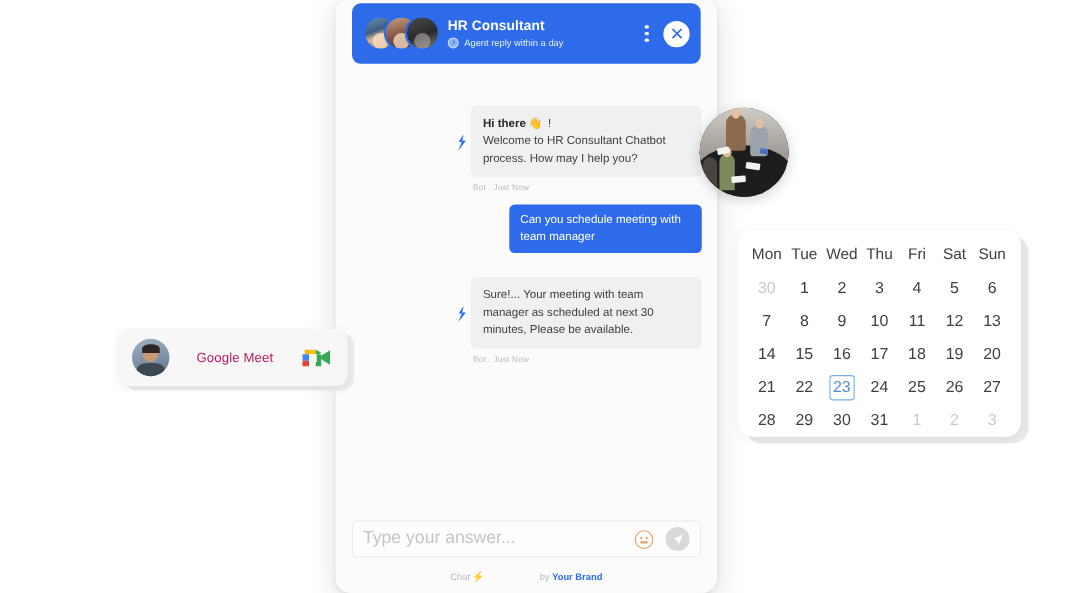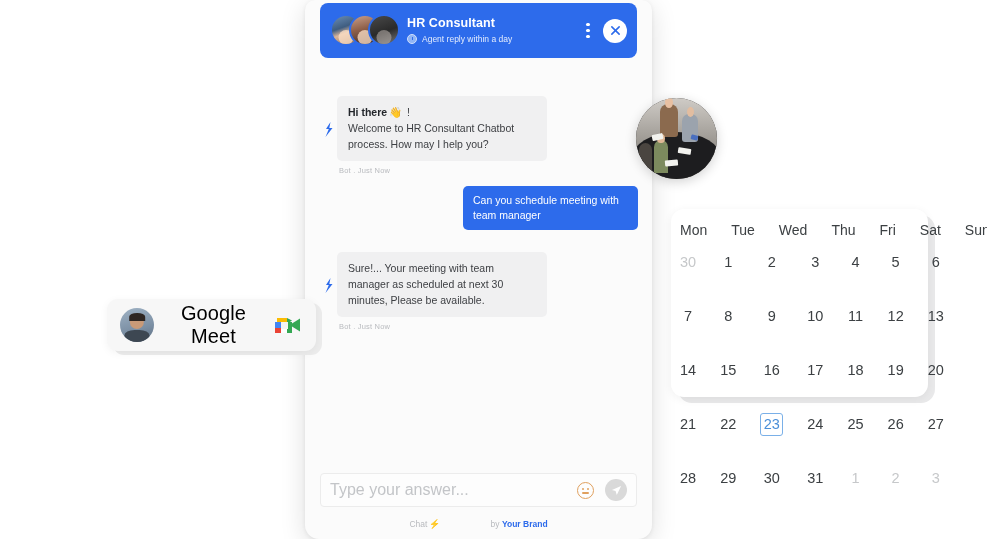--- a/index.html
+++ b/index.html
@@ -51,21 +51,21 @@
   .dots{ width:4px; display:flex; flex-direction:column; gap:3px; align-items:center; cursor:pointer;}
   .dots i{ width:3.2px; height:3.2px; background:#fff; border-radius:50%; display:block;}
   .close-btn{
     width:24px; height:24px; border-radius:50%; background:#fff;
     display:flex; align-items:center; justify-content:center; cursor:pointer;
   }
   .close-btn svg{ width:11px; height:11px; }
 
   
   .msgs{ position:absolute; left:0; top:62px; width:347px; bottom:72px; padding:10px 14px 0 14px; }
-  .row{ display:flex; margin-bottom:4px; }
+  .row{ display:flex; margin-bottom:4px;justify-content:flex-end; }
   .row.right{ justify-content:flex-end; }
   .row.left{ align-items:flex-start; }
 
   .bot-ico{ width:18px; flex:0 0 18px; display:flex; align-items:center; justify-content:center;
             margin-top:26px; }
   .bot-ico svg{ width:13px; height:15px; }
 
   .bub-user{
     background:#2d6beb; color:#fff; font-size:10.5px; line-height:1.42;
     border-radius:5px; padding:7px 10px; max-width:175px;
@@ -136,21 +136,21 @@
   .cal-shadow{
     position:absolute; left:678px; top:215px; width:257px; height:188px;
     background:#e9e9ea; border-radius:14px;
   }
   .calendar{
     position:absolute; left:671px; top:209px; width:257px; height:188px;
     background:#fff; border-radius:13px;
     box-shadow:0 2px 10px rgba(0,0,0,.06);
     padding:13px 9px 10px 9px;
   }
-  .cal-grid{ display:grid; grid-template-columns:repeat(7,1fr);gap:24px; }
+  .cal-grid{ display:grid; grid-template-columns:repeat(7,1fr); }
   .cal-dow{
     text-align:center; font-size:14px; color:#3c4043; padding-bottom:9px;
     font-family:"Liberation Sans", sans-serif;
   }
   .cal-cell{
     text-align:center; font-size:14.5px; color:#3c4043; height:30px;
     display:flex; align-items:center; justify-content:center;
   }
   .cal-cell.muted{ color:#c6c8ca; }
   .cal-cell .sel{
@@ -173,21 +173,21 @@
   .gm-avatar{
     width:34px; height:34px; border-radius:50%; flex:0 0 auto; overflow:hidden;
     background:linear-gradient(165deg,#9fb2c4 0%,#7b8fa4 60%,#5c6d80 100%); position:relative;
   }
   .gm-avatar .head{ position:absolute; left:50%; top:20%; transform:translateX(-50%);
      width:42%; height:42%; border-radius:50%; background:#c99a78; }
   .gm-avatar .hair{ position:absolute; left:50%; top:15%; transform:translateX(-50%);
      width:46%; height:22%; border-radius:50% 50% 0 0; background:#2e2622; }
   .gm-avatar .body{ position:absolute; left:50%; bottom:-4%; transform:translateX(-50%);
      width:74%; height:40%; border-radius:40% 40% 0 0; background:#3d4752; }
-  .gm-label{ flex:1; text-align:center; font-size:20px; color:#000000; font-weight:500;
+  .gm-label{ flex:1; text-align:center; font-size:12px; color:#be185d; font-weight:500;
      letter-spacing:.1px; margin:0 4px; }
   .gm-logo{ width:30px; height:24px; flex:0 0 auto; position:relative; }
 </style>
 </head>
 <body>
 
 <div class="stage">
 
   <div class="chat-panel">
 

